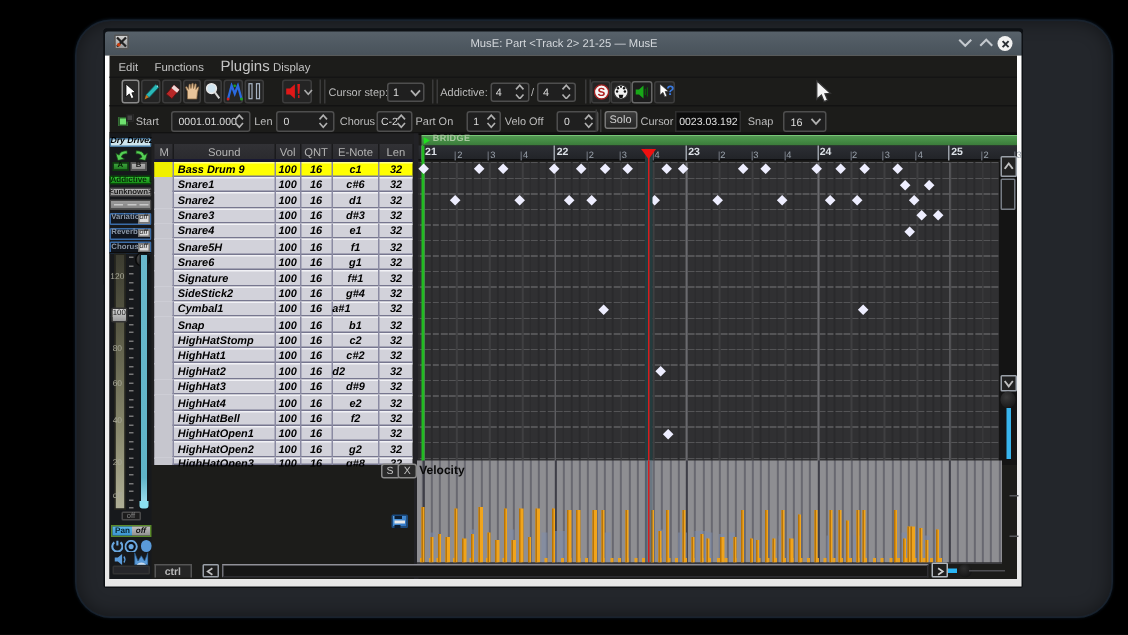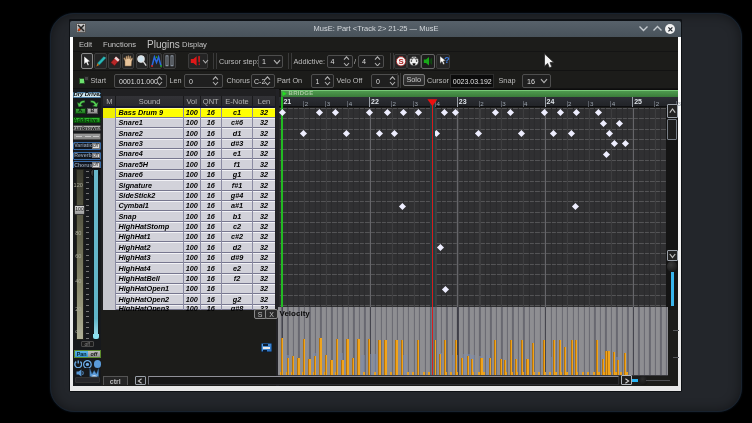--- a/index.html
+++ b/index.html
@@ -425,21 +425,21 @@
 <div style="left:103.3px;top:200.93px;width:172.2px;height:10.37px;background:#d2d2da;border-top:1px solid #f2f2f6;border-bottom:1px solid #77778f;"></div>
 <div style="left:103.3px;top:200.93px;width:12.2px;height:10.37px;background:#c6c6ce;"></div>
 <div style="left:115.0px;top:200.93px;width:1px;height:10.37px;background:#8a8aa2;"></div>
 <div style="left:183.0px;top:200.93px;width:1px;height:10.37px;background:#8a8aa2;"></div>
 <div style="left:199.5px;top:200.93px;width:1px;height:10.37px;background:#8a8aa2;"></div>
 <div style="left:221.0px;top:200.93px;width:1px;height:10.37px;background:#8a8aa2;"></div>
 <div style="left:252.0px;top:200.93px;width:1px;height:10.37px;background:#8a8aa2;"></div>
 <div style="left:118.5px;top:201.33px;width:64px;height:9.37px;font-size:7.3px;line-height:9.37px;color:#000;font-weight:bold;font-style:italic;">Cymbal1</div>
 <div style="left:183.5px;top:201.33px;width:16.5px;height:9.37px;font-size:7.3px;line-height:9.37px;color:#000;font-weight:bold;font-style:italic;text-align:center;">100</div>
 <div style="left:200px;top:201.33px;width:21.5px;height:9.37px;font-size:7.3px;line-height:9.37px;color:#000;font-weight:bold;font-style:italic;text-align:center;">16</div>
-<div style="left:221.5px;top:201.33px;width:31px;height:9.37px;font-size:7.3px;line-height:9.37px;color:#000;font-weight:bold;font-style:italic;text-align:center;">a#1</div>
+<div style="left:221.5px;top:201.33px;width:31px;height:9.37px;font-size:7.3px;line-height:9.37px;color:#000;font-weight:bold;font-style:italic;text-align:left;">a#1</div>
 <div style="left:252.5px;top:201.33px;width:23px;height:9.37px;font-size:7.3px;line-height:9.37px;color:#000;font-weight:bold;font-style:italic;text-align:center;">32</div>
 <div style="left:103.3px;top:211.29999999999998px;width:172.2px;height:10.37px;background:#d2d2da;border-top:1px solid #f2f2f6;border-bottom:1px solid #77778f;"></div>
 <div style="left:103.3px;top:211.29999999999998px;width:12.2px;height:10.37px;background:#c6c6ce;"></div>
 <div style="left:115.0px;top:211.29999999999998px;width:1px;height:10.37px;background:#8a8aa2;"></div>
 <div style="left:183.0px;top:211.29999999999998px;width:1px;height:10.37px;background:#8a8aa2;"></div>
 <div style="left:199.5px;top:211.29999999999998px;width:1px;height:10.37px;background:#8a8aa2;"></div>
 <div style="left:221.0px;top:211.29999999999998px;width:1px;height:10.37px;background:#8a8aa2;"></div>
 <div style="left:252.0px;top:211.29999999999998px;width:1px;height:10.37px;background:#8a8aa2;"></div>
 <div style="left:118.5px;top:211.7px;width:64px;height:9.37px;font-size:7.3px;line-height:9.37px;color:#000;font-weight:bold;font-style:italic;">Snap</div>
 <div style="left:183.5px;top:211.7px;width:16.5px;height:9.37px;font-size:7.3px;line-height:9.37px;color:#000;font-weight:bold;font-style:italic;text-align:center;">100</div>
@@ -473,21 +473,21 @@
 <div style="left:103.3px;top:242.41px;width:172.2px;height:10.37px;background:#d2d2da;border-top:1px solid #f2f2f6;border-bottom:1px solid #77778f;"></div>
 <div style="left:103.3px;top:242.41px;width:12.2px;height:10.37px;background:#c6c6ce;"></div>
 <div style="left:115.0px;top:242.41px;width:1px;height:10.37px;background:#8a8aa2;"></div>
 <div style="left:183.0px;top:242.41px;width:1px;height:10.37px;background:#8a8aa2;"></div>
 <div style="left:199.5px;top:242.41px;width:1px;height:10.37px;background:#8a8aa2;"></div>
 <div style="left:221.0px;top:242.41px;width:1px;height:10.37px;background:#8a8aa2;"></div>
 <div style="left:252.0px;top:242.41px;width:1px;height:10.37px;background:#8a8aa2;"></div>
 <div style="left:118.5px;top:242.81px;width:64px;height:9.37px;font-size:7.3px;line-height:9.37px;color:#000;font-weight:bold;font-style:italic;">HighHat2</div>
 <div style="left:183.5px;top:242.81px;width:16.5px;height:9.37px;font-size:7.3px;line-height:9.37px;color:#000;font-weight:bold;font-style:italic;text-align:center;">100</div>
 <div style="left:200px;top:242.81px;width:21.5px;height:9.37px;font-size:7.3px;line-height:9.37px;color:#000;font-weight:bold;font-style:italic;text-align:center;">16</div>
-<div style="left:221.5px;top:242.81px;width:31px;height:15px;font-size:7.3px;line-height:9.37px;color:#000;font-weight:bold;font-style:italic;text-align:center;">d2</div>
+<div style="left:221.5px;top:242.81px;width:31px;height:15px;font-size:7.3px;line-height:9.37px;color:#000;font-weight:bold;font-style:italic;text-align:left;">d2</div>
 <div style="left:252.5px;top:242.81px;width:23px;height:9.37px;font-size:7.3px;line-height:9.37px;color:#000;font-weight:bold;font-style:italic;text-align:center;">32</div>
 <div style="left:103.3px;top:252.77999999999997px;width:172.2px;height:10.37px;background:#d2d2da;border-top:1px solid #f2f2f6;border-bottom:1px solid #77778f;"></div>
 <div style="left:103.3px;top:252.77999999999997px;width:12.2px;height:10.37px;background:#c6c6ce;"></div>
 <div style="left:115.0px;top:252.77999999999997px;width:1px;height:10.37px;background:#8a8aa2;"></div>
 <div style="left:183.0px;top:252.77999999999997px;width:1px;height:10.37px;background:#8a8aa2;"></div>
 <div style="left:199.5px;top:252.77999999999997px;width:1px;height:10.37px;background:#8a8aa2;"></div>
 <div style="left:221.0px;top:252.77999999999997px;width:1px;height:10.37px;background:#8a8aa2;"></div>
 <div style="left:252.0px;top:252.77999999999997px;width:1px;height:10.37px;background:#8a8aa2;"></div>
 <div style="left:118.5px;top:253.17999999999998px;width:64px;height:9.37px;font-size:7.3px;line-height:9.37px;color:#000;font-weight:bold;font-style:italic;">HighHat3</div>
 <div style="left:183.5px;top:253.17999999999998px;width:16.5px;height:9.37px;font-size:7.3px;line-height:9.37px;color:#000;font-weight:bold;font-style:italic;text-align:center;">100</div>

